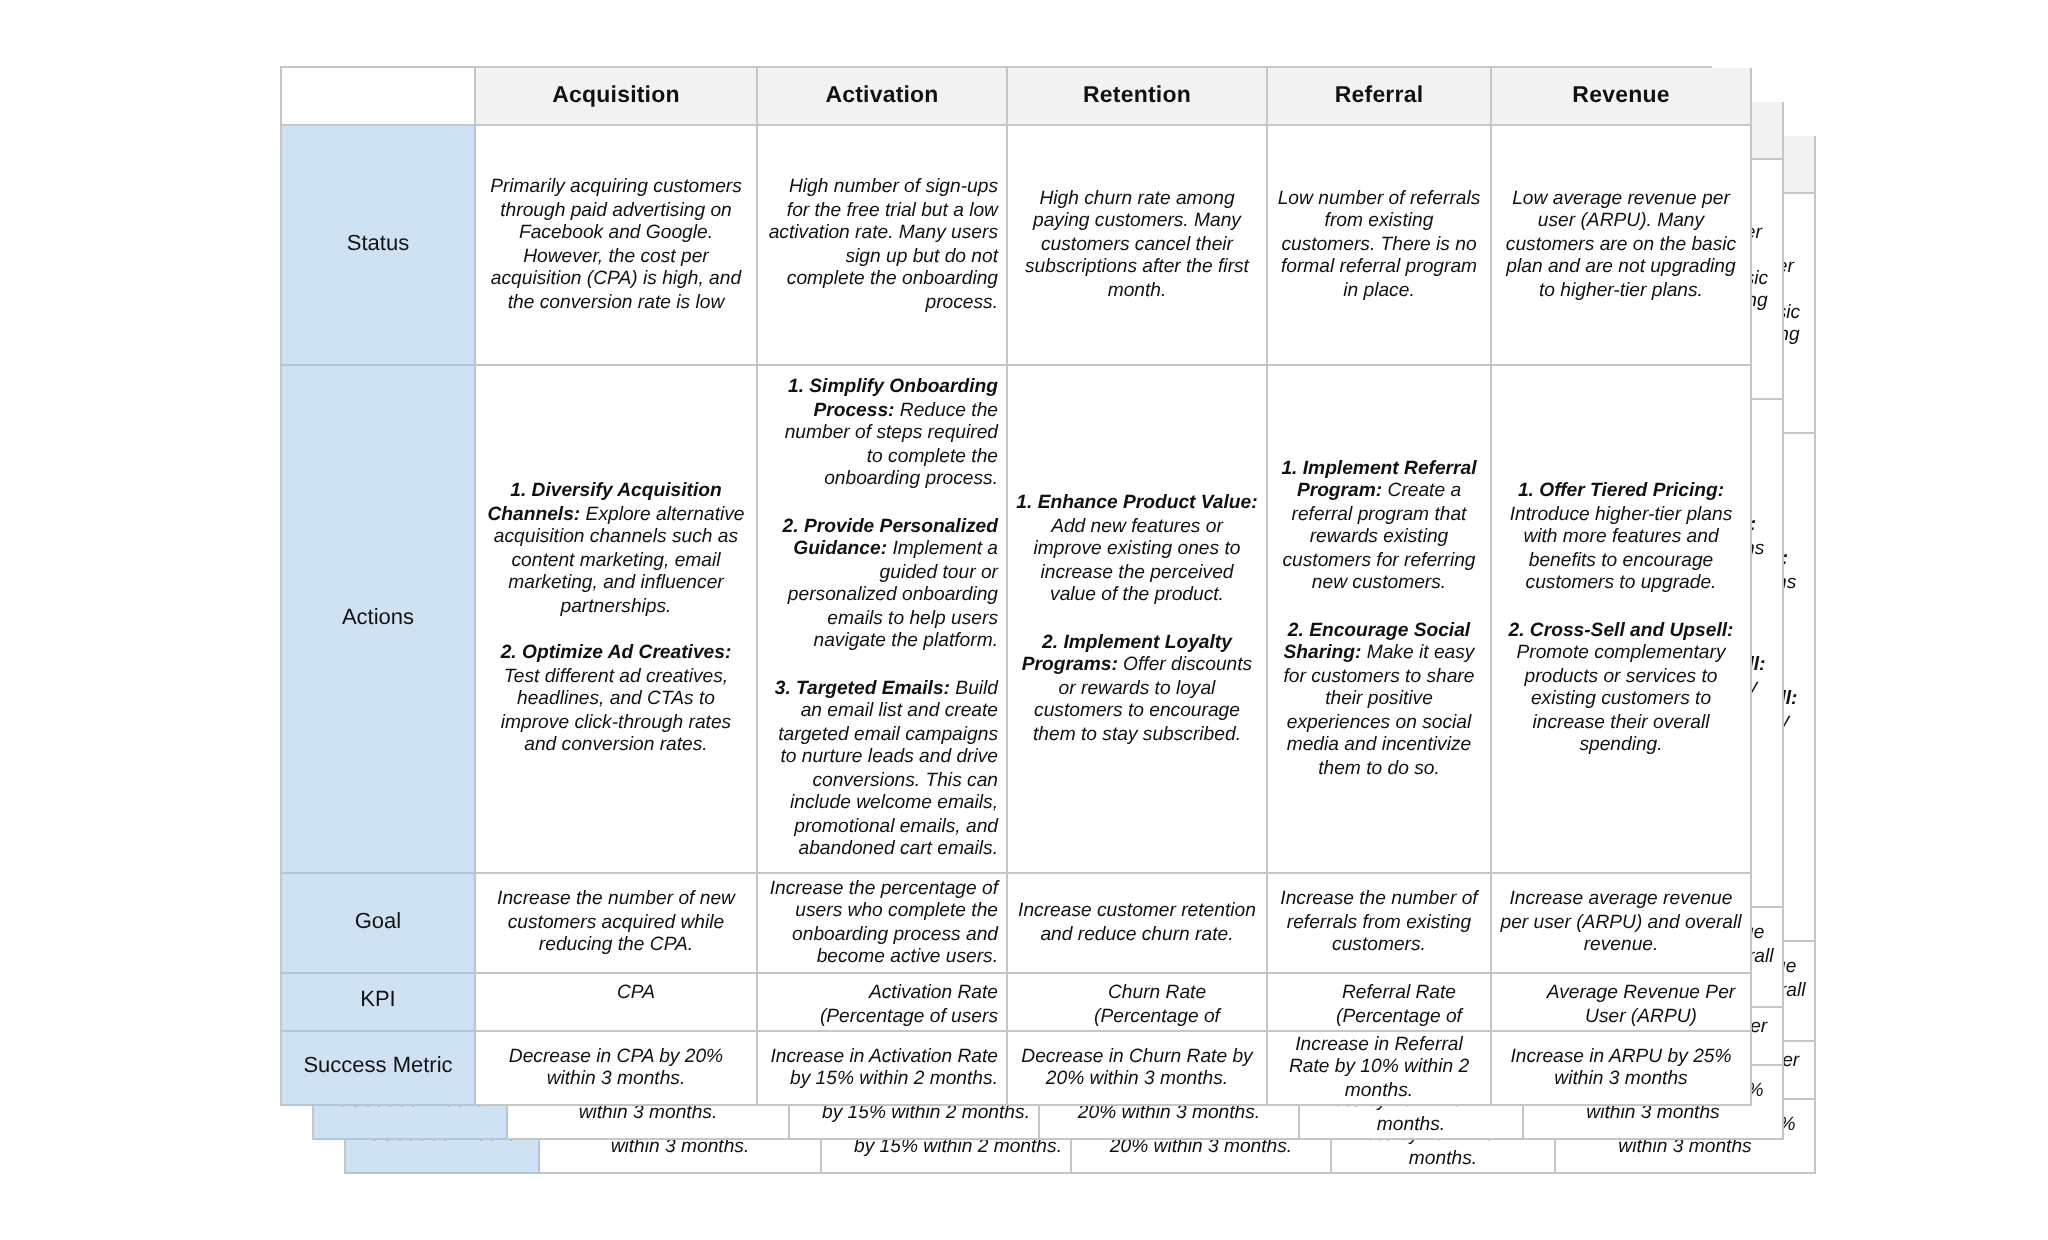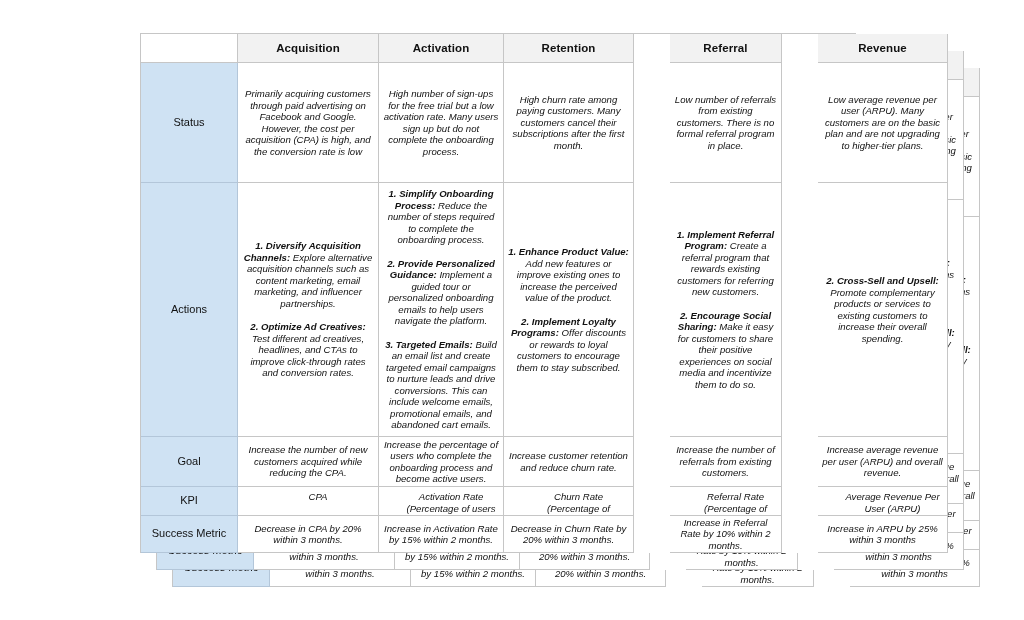--- a/index.html
+++ b/index.html
@@ -15,21 +15,21 @@
   .layer-main{z-index:3;}
   .layer-2{z-index:2;transform:translate(16px,17px);}
   .layer-3{z-index:1;transform:translate(32px,34px);}
   .trow{display:flex;align-items:stretch;}
   .cell{
     box-sizing:border-box;flex:0 0 auto;overflow:hidden;
     border-right:1px solid #c6c6c6;border-bottom:1px solid #c6c6c6;
     display:flex;flex-direction:column;justify-content:center;align-items:center;
     text-align:center;padding:2px 4px;background:#ffffff;
   }
-  .wl{width:97px;} .w0{width:141px;text-align:center;} .w1{width:125px;} .w2{width:130px;} .w3{width:112px;margin-left:36px;} .w4{width:130px;margin-left:36px;}
+  .wl{width:97px;} .w0{width:141px;text-align:center;} .w1{width:125px;text-align:right;} .w2{width:130px;} .w3{width:112px;} .w4{width:130px;}
   .h-head{height:29px;} .h-status{height:120px;} .h-actions{height:254px;}
   .h-goal{height:50px;} .h-kpi{height:29px;} .h-metric{height:37px;}
   .corner{background:#ffffff;}
   .col-head{background:#f2f2f2;font-weight:bold;font-size:11.5px;letter-spacing:.1px;}
   .label-col{background:#cfe2f3;border-color:#b3c6d9;font-size:11px;line-height:1.25;}
   .body{font-style:italic;font-size:9.6px;line-height:1.2;}
   .kpi-cell{justify-content:flex-start;padding-top:4px;padding-left:24px;}
   .ai{margin:6px 0;}
   .ai b{font-weight:bold;}
 </style>
@@ -235,20 +235,21 @@
           <p class="ai"><b>1. Enhance Product Value:</b><span> Add new features or improve existing ones to increase the perceived value of the product.</span></p>
           <p class="ai"><b>2. Implement Loyalty Programs:</b><span> Offer discounts or rewards to loyal customers to encourage them to stay subscribed.</span></p>
         </div>
 
         <div class="cell w3 body">
           <p class="ai"><b>1. Implement Referral Program:</b><span> Create a referral program that rewards existing customers for referring new customers.</span></p>
           <p class="ai"><b>2. Encourage Social Sharing:</b><span> Make it easy for customers to share their positive experiences on social media and incentivize them to do so.</span></p>
         </div>
 
         <div class="cell w4 body">
+          <p class="ai"><b>1. Offer Tiered Pricing:</b><span> Introduce higher-tier plans with more features and benefits to encourage customers to upgrade.</span></p>
           <p class="ai"><b>2. Cross-Sell and Upsell:</b><span> Promote complementary products or services to existing customers to increase their overall spending.</span></p>
         </div>
       </div>
 
       <div class="trow h-goal">
         <div class="cell wl label-col">Goal</div>
         <div class="cell w0 body">Increase the number of new customers acquired while reducing the CPA.</div>
         <div class="cell w1 body">Increase the percentage of users who complete the onboarding process and become active users.</div>
         <div class="cell w2 body">Increase customer retention and reduce churn rate.</div>
         <div class="cell w3 body">Increase the number of referrals from existing customers.</div>

